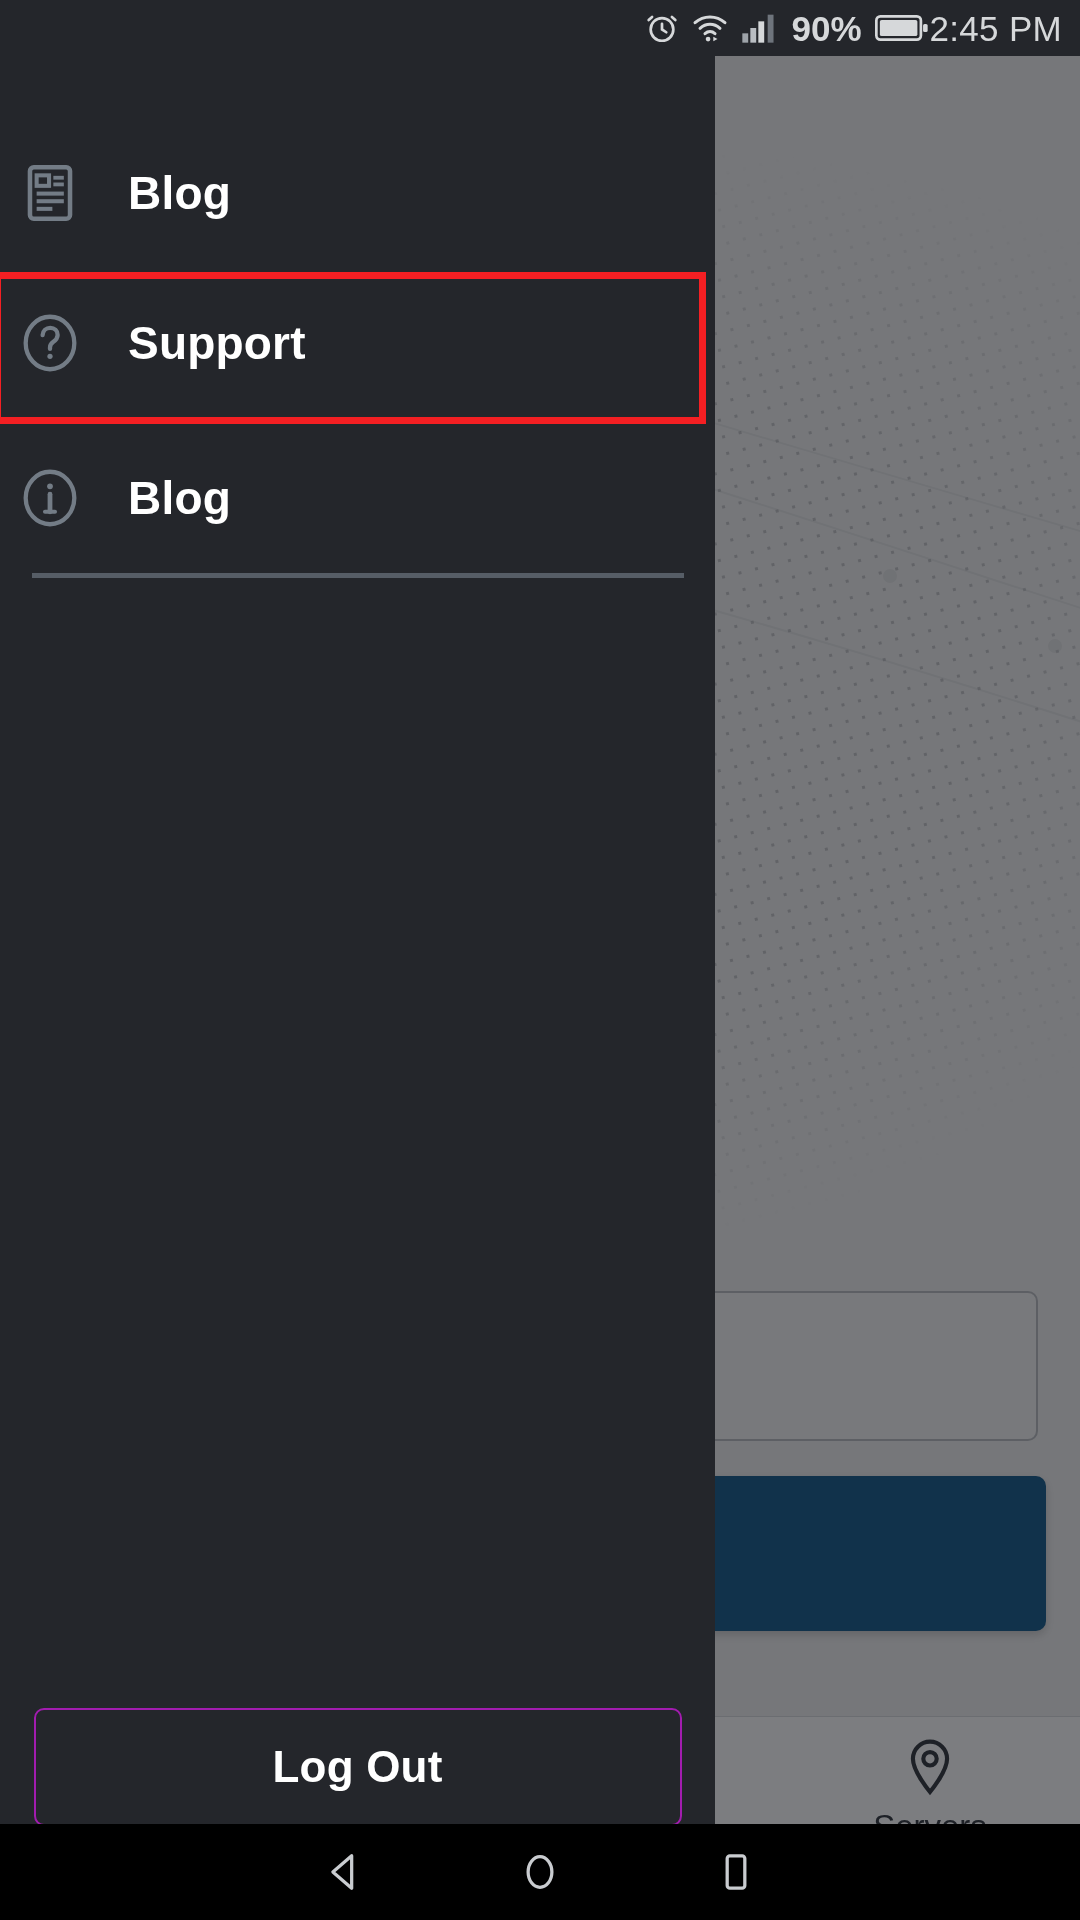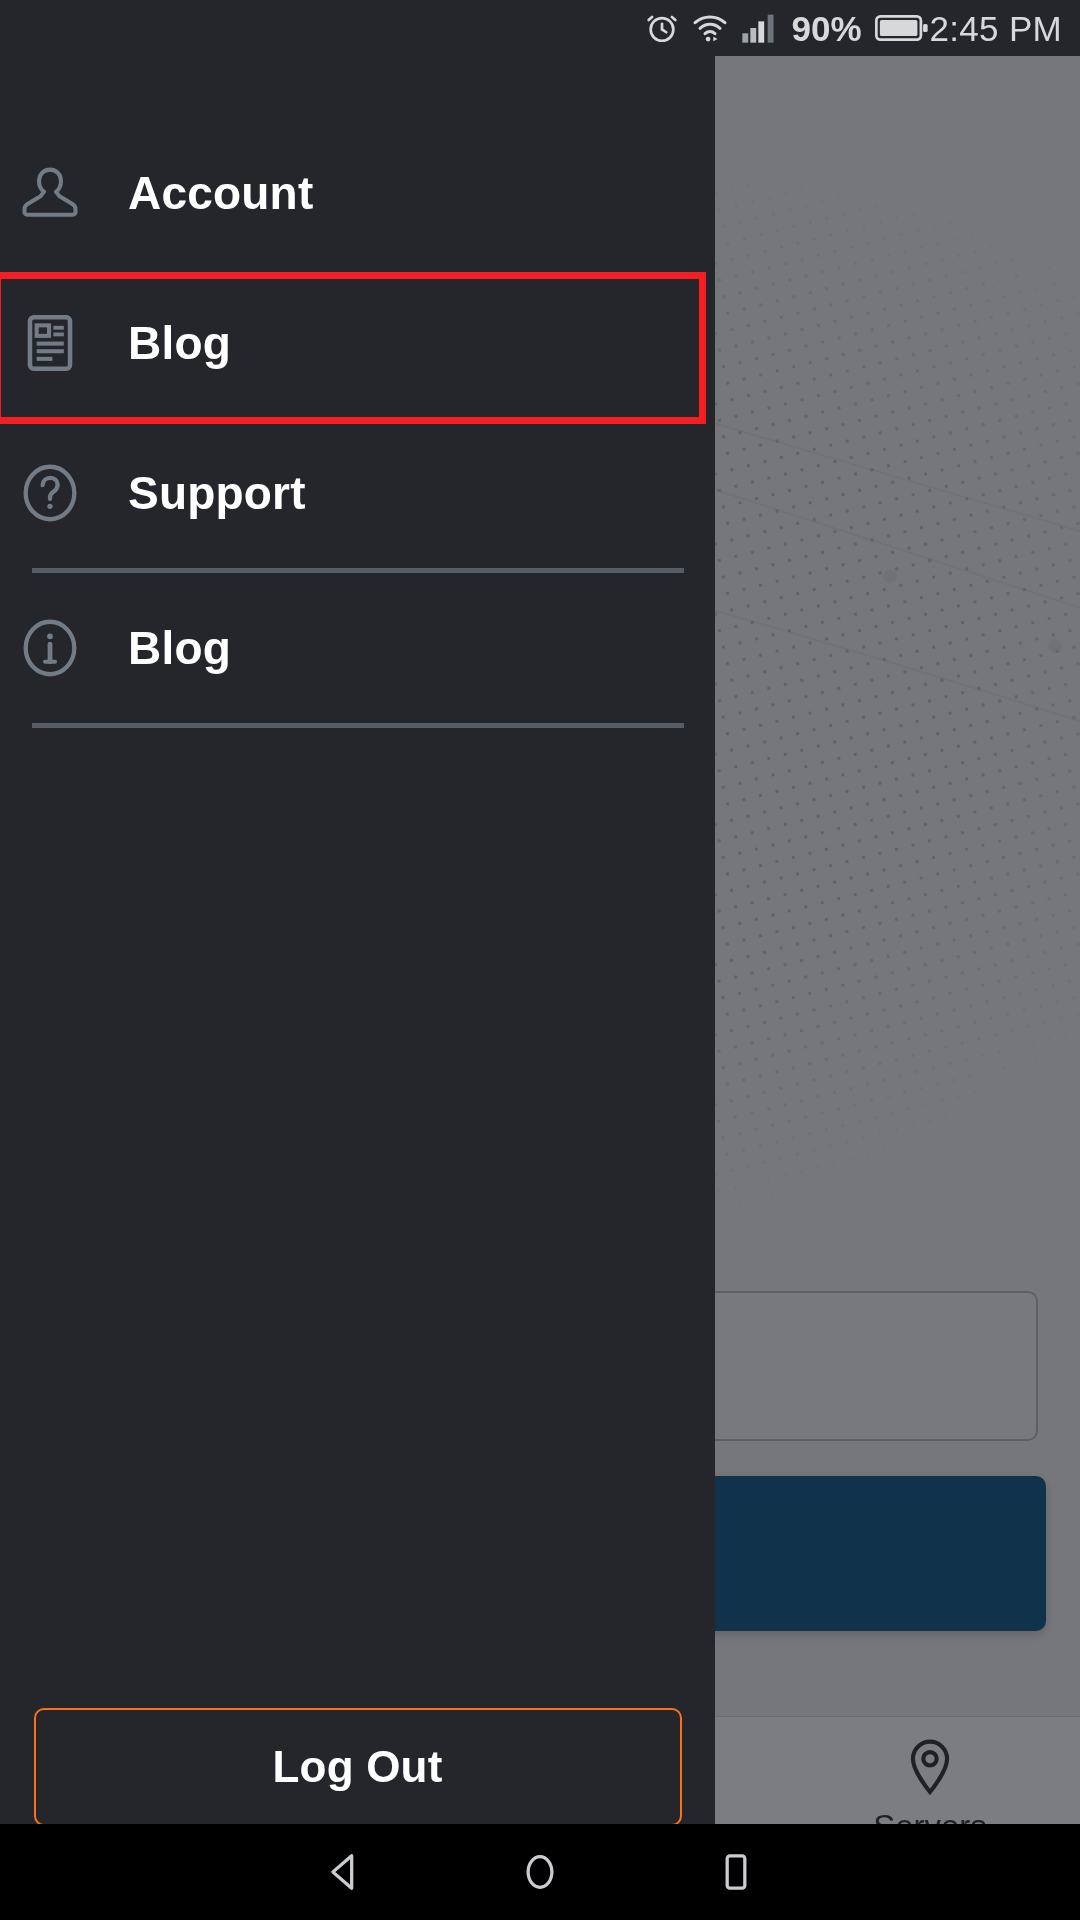--- a/index.html
+++ b/index.html
@@ -131,21 +131,21 @@
     background:#565d66;
     margin-left:32px;
   }
   #logout-wrap {
     position:absolute; left:0; bottom:38px;
     width:715px;
     display:flex; justify-content:center;
   }
   #logout-button {
     width:648px; height:118px;
-    border:2px solid #f97316;
+    border:2px solid #a21caf;
     border-radius:10px;
     background:transparent;
     color:#ffffff;
     font-size:44px;
     font-weight:bold;
     font-family:"Liberation Sans", sans-serif;
     display:flex; align-items:center; justify-content:center;
     cursor:pointer;
     letter-spacing:0.2px;
   }
@@ -254,28 +254,20 @@
       </svg>
     </span>
 
     <span class="sb-text">2:45 PM</span>
   </div>
 
   <div id="drawer">
 
     <div style="height:62px"></div>
 
-    <div class="drawer-item">
-      <span class="item-icon">
-        <svg width="62" height="62" viewBox="0 0 26 26" fill="none">
-          <path d="M13 3.2c-2.7 0-4.6 2.1-4.6 4.9 0 2 .9 3.6 2.1 4.4L9 14.4 3.6 17.6c-.8.5-1.3 1.3-1.3 2.2v1.2c0 .6.5 1.1 1.1 1.1h19.2c.6 0 1.1-.5 1.1-1.1v-1.2c0-.9-.5-1.7-1.3-2.2L17 14.4l-1.5-1.9c1.2-.8 2.1-2.4 2.1-4.4 0-2.8-1.9-4.9-4.6-4.9z" stroke="#737c86" stroke-width="1.7" fill="none" stroke-linejoin="round"></path>
-        </svg>
-      </span>
-      <span class="item-label">Account</span>
-    </div>
 
     <div class="drawer-item">
       <span class="item-icon">
         <svg width="58" height="62" viewBox="0 0 24 26" fill="none">
           <rect x="3.6" y="2.2" width="16.8" height="21.6" rx="1.6" stroke="#737c86" stroke-width="1.9"></rect>
           <rect x="6.4" y="5.6" width="5.2" height="4.4" stroke="#737c86" stroke-width="1.7" fill="none"></rect>
           <rect x="13.4" y="5.8" width="4.4" height="1.6" fill="#737c86"></rect>
           <rect x="13.4" y="8.6" width="4.4" height="1.6" fill="#737c86"></rect>
           <rect x="6.4" y="12.4" width="11.4" height="1.7" fill="#737c86"></rect>
           <rect x="6.4" y="15.6" width="11.4" height="1.7" fill="#737c86"></rect>

